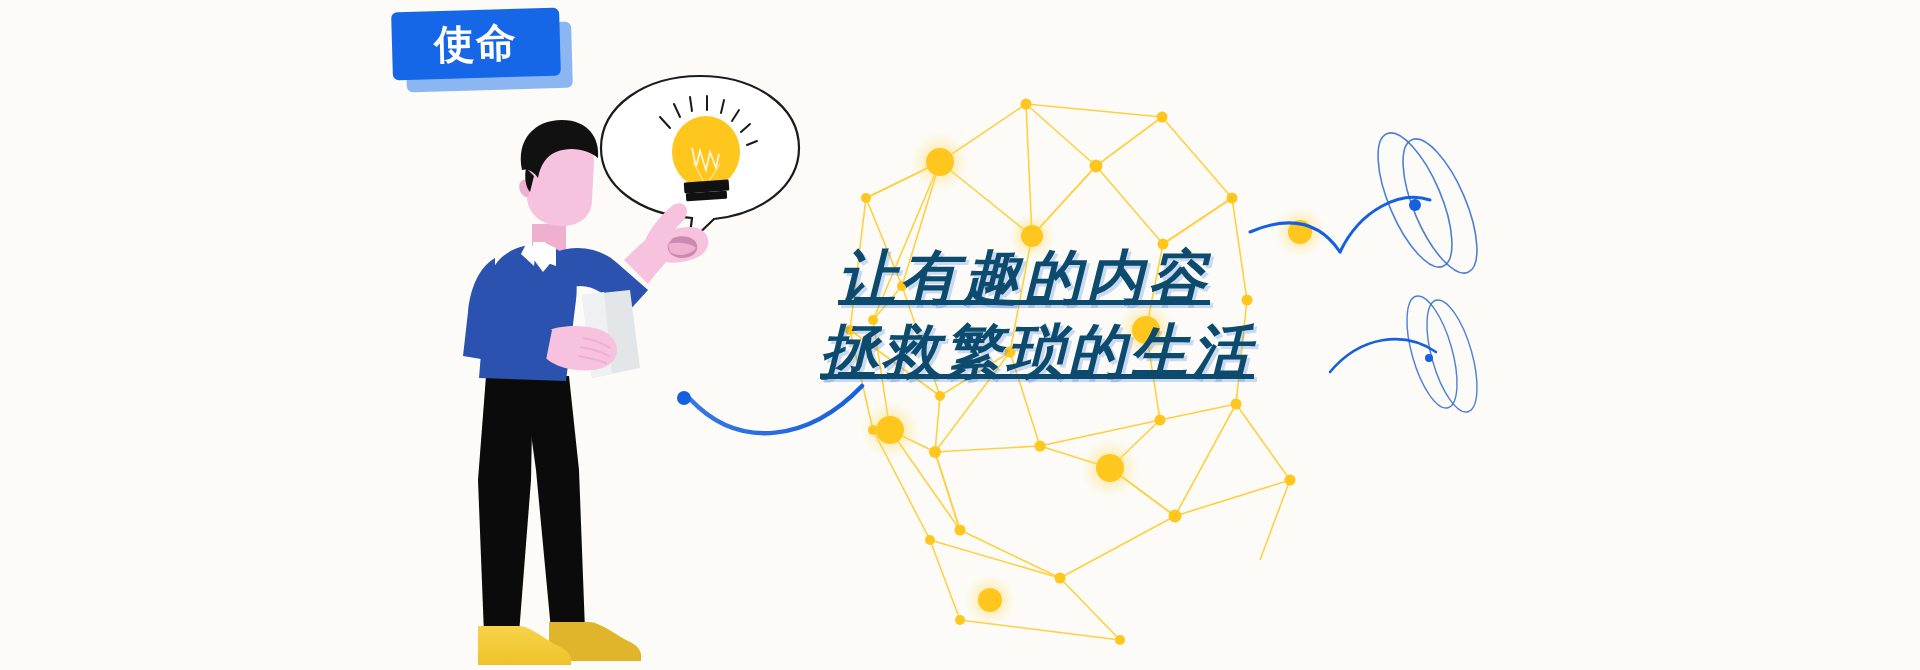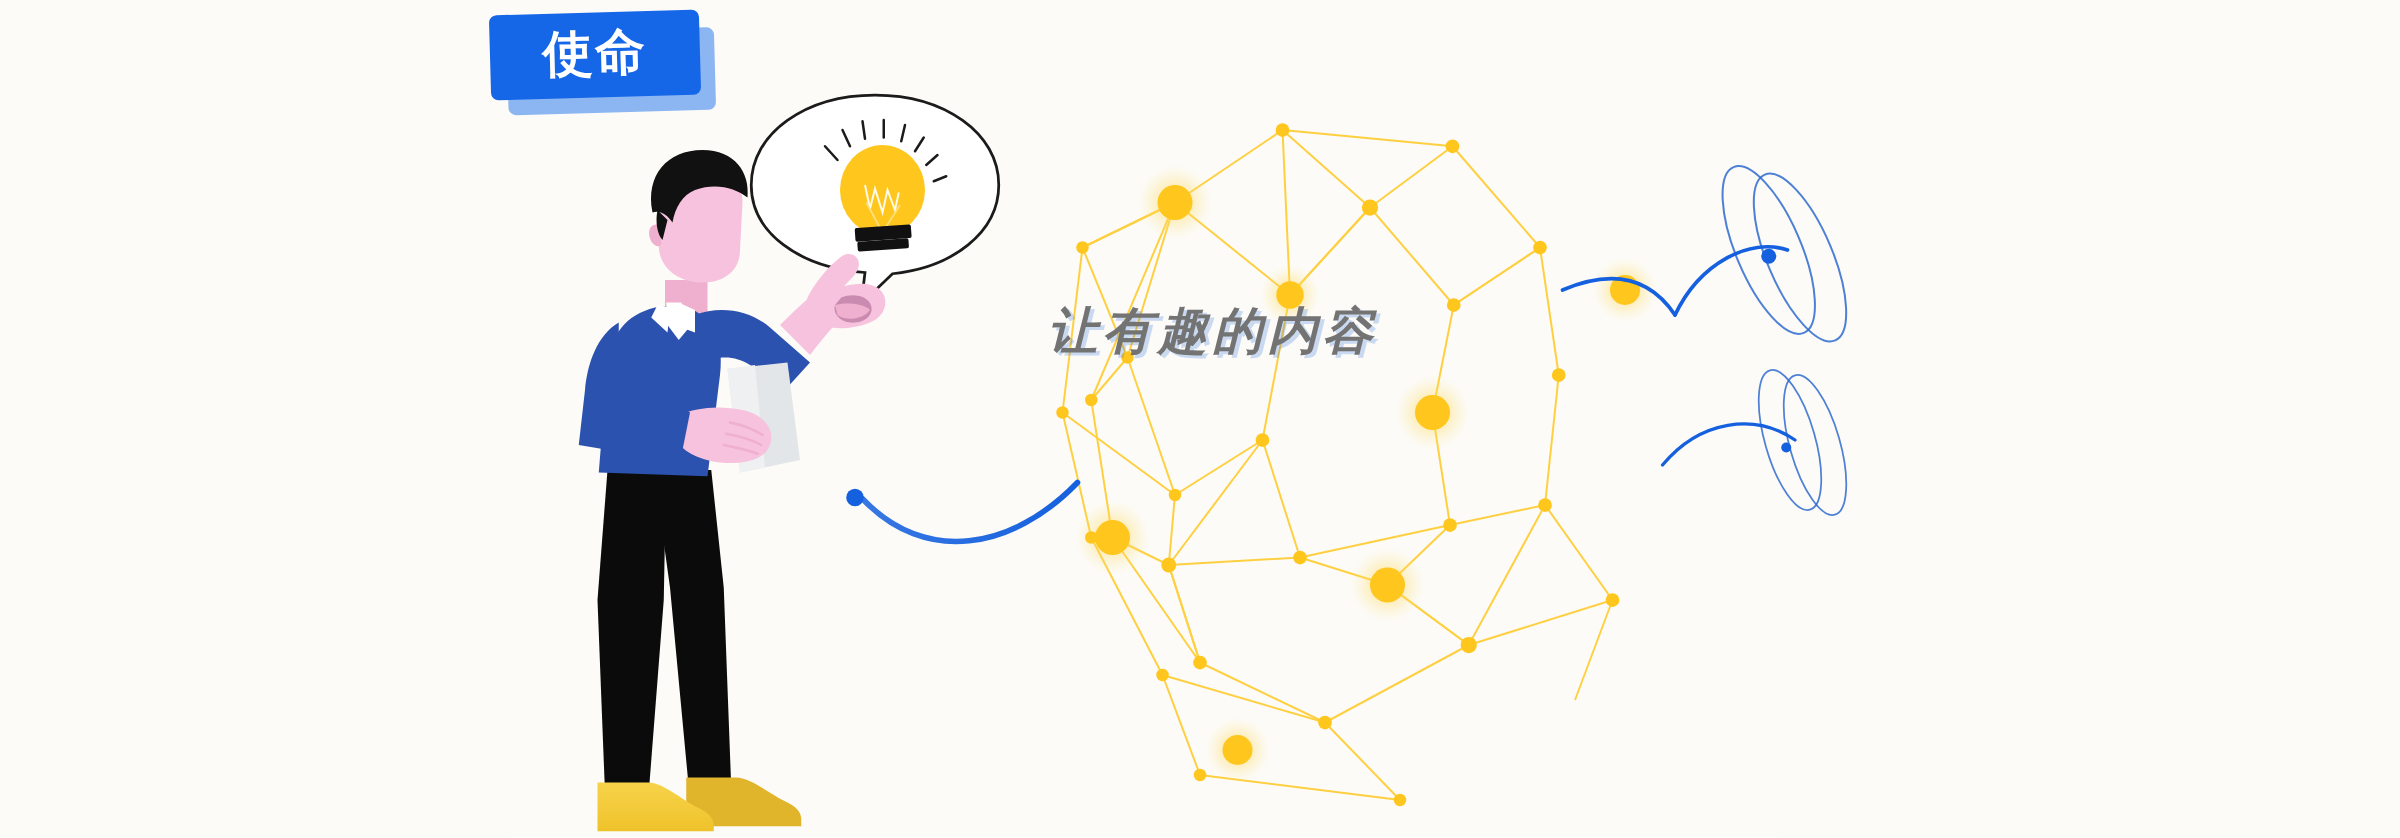--- a/index.html
+++ b/index.html
@@ -65,28 +65,29 @@
   }
 
   
   .headline {
     position: absolute;
     left: 838px;
     top: 240px;
     width: 560px;
   }
   .headline-line {
-    color: #737373;
-    font-size: 40px;
+    color: #0c4a6e;
+    font-size: 58px;
     font-weight: bold;
     font-style: italic;
     letter-spacing: 4px;
     line-height: 1.28;
     white-space: nowrap;
     text-shadow: 3px 3px 0 rgba(21,96,223,0.22);
+    text-decoration: underline;
   }
   .headline-line.second {
     margin-left: -18px;
   }
 </style>
 </head>
 <body>
 
 <div id="banner">
 
@@ -318,15 +319,16 @@
 
   <div class="badge-wrap">
     <div class="badge-shadow"></div>
     <div class="badge-main">
       <span class="badge-text">使命</span>
     </div>
   </div>
 
   <div class="headline">
     <div class="headline-line">让有趣的内容</div>
+    <div class="headline-line second">拯救繁琐的生活</div>
   </div>
 
 </div>
 
 </body></html>

